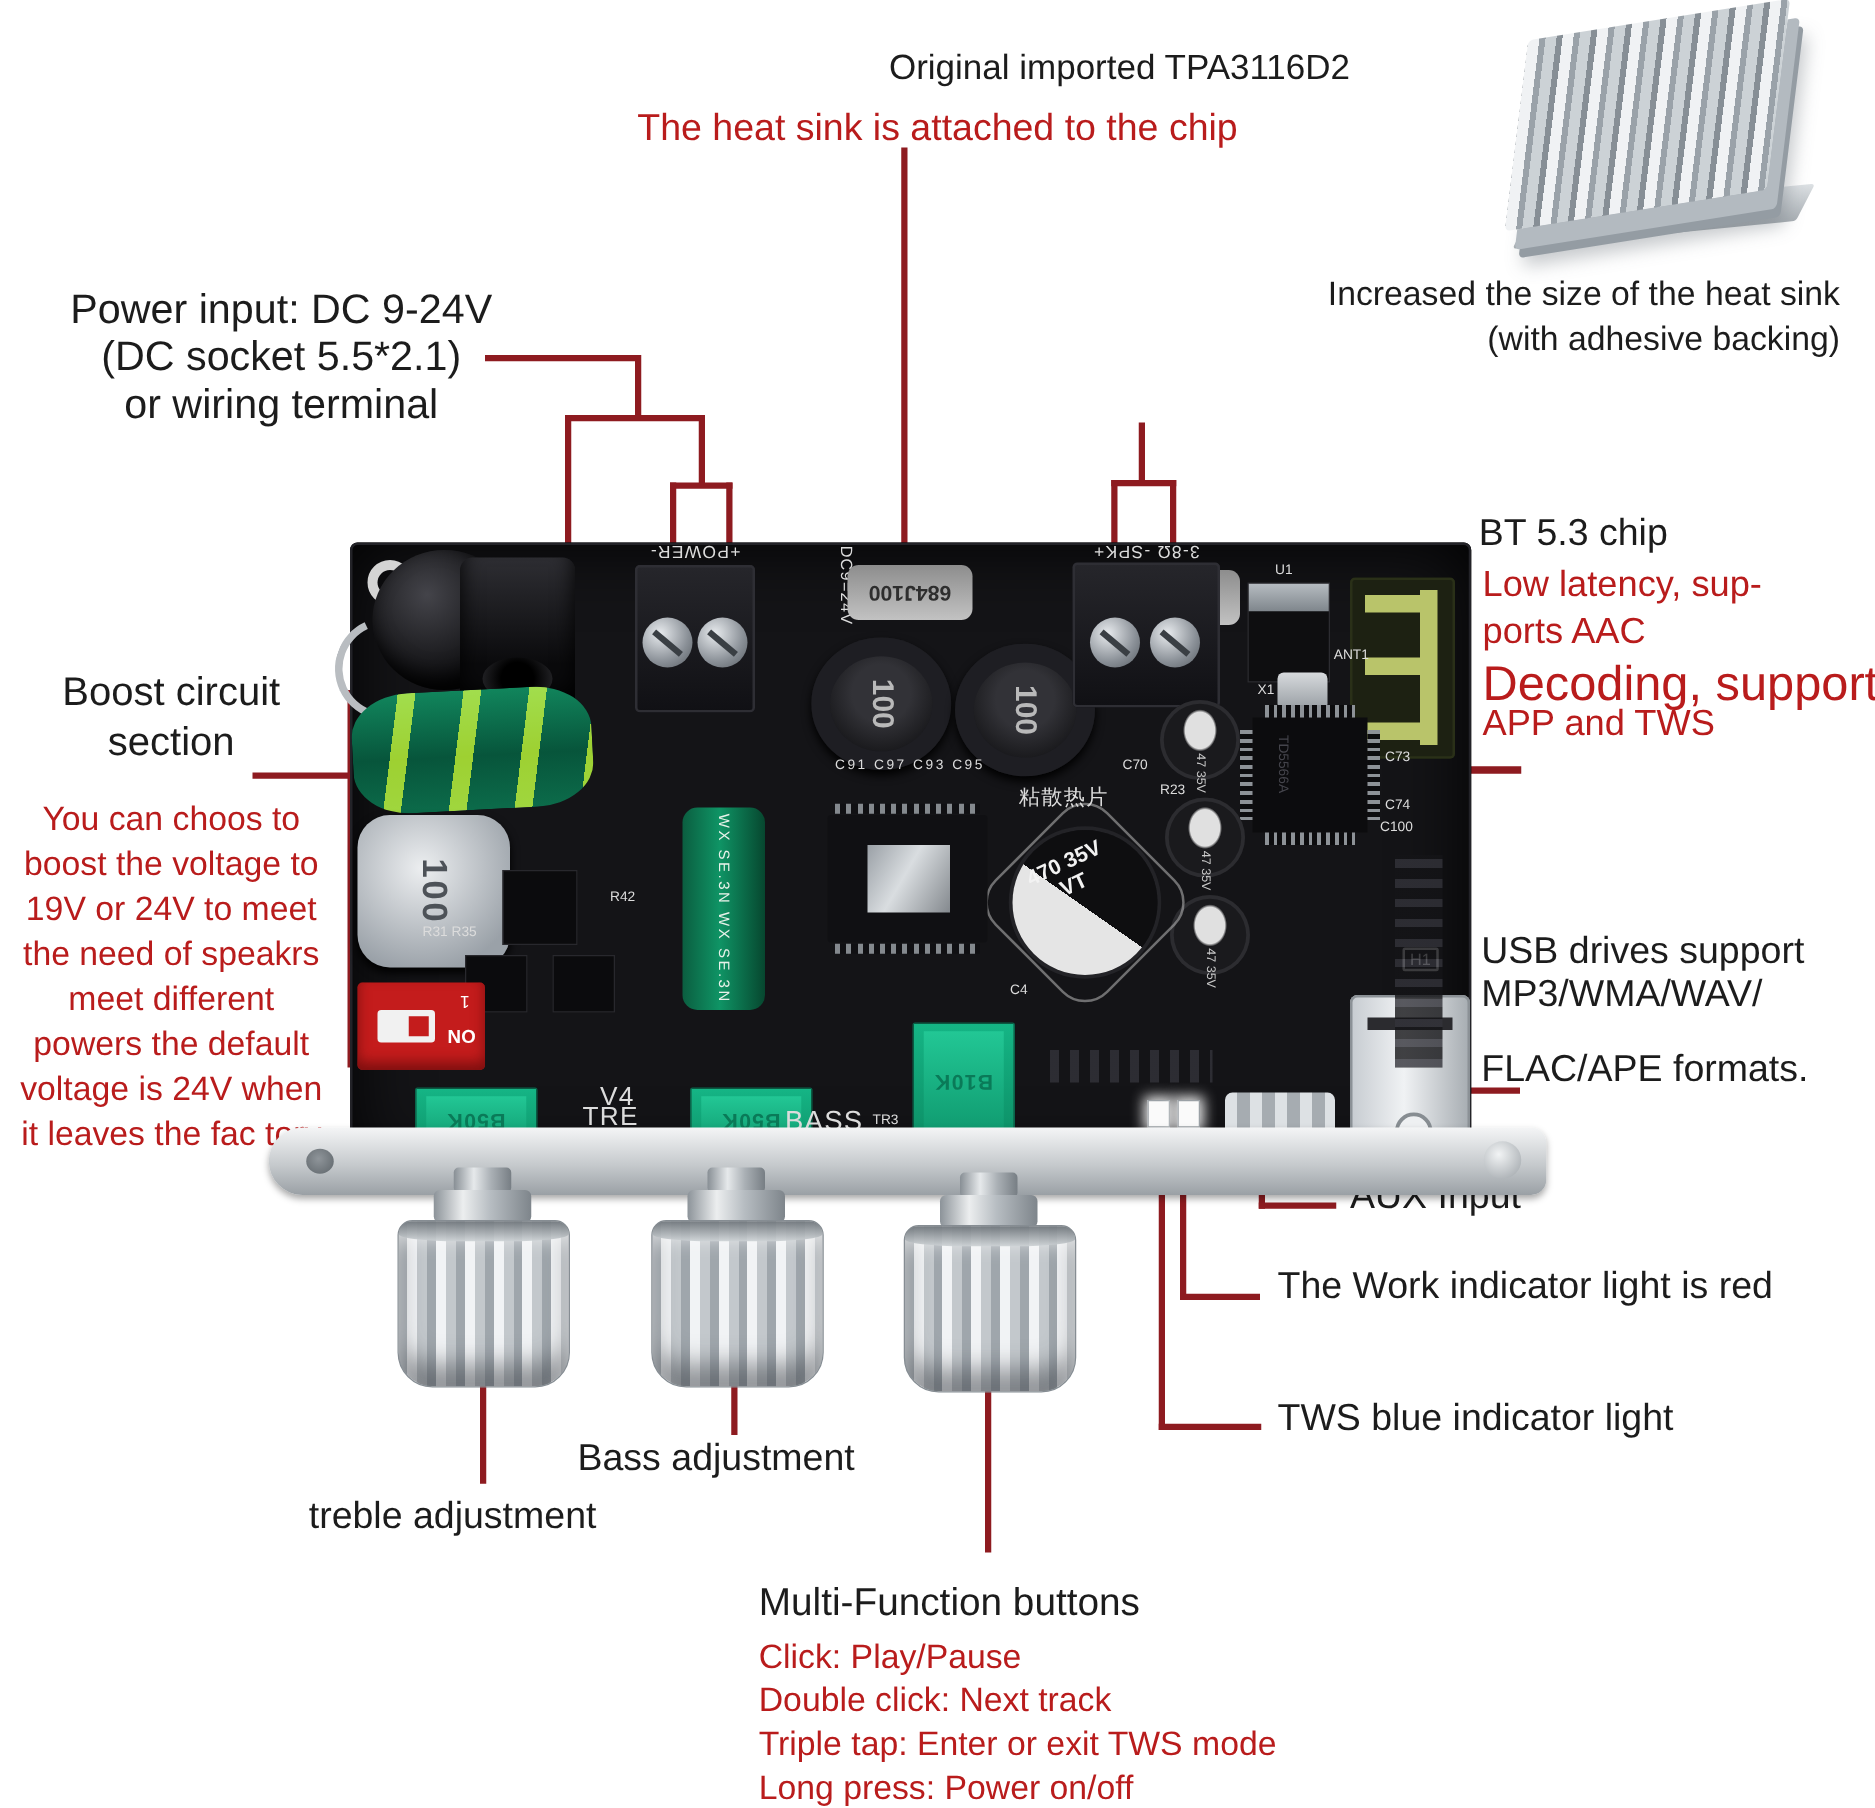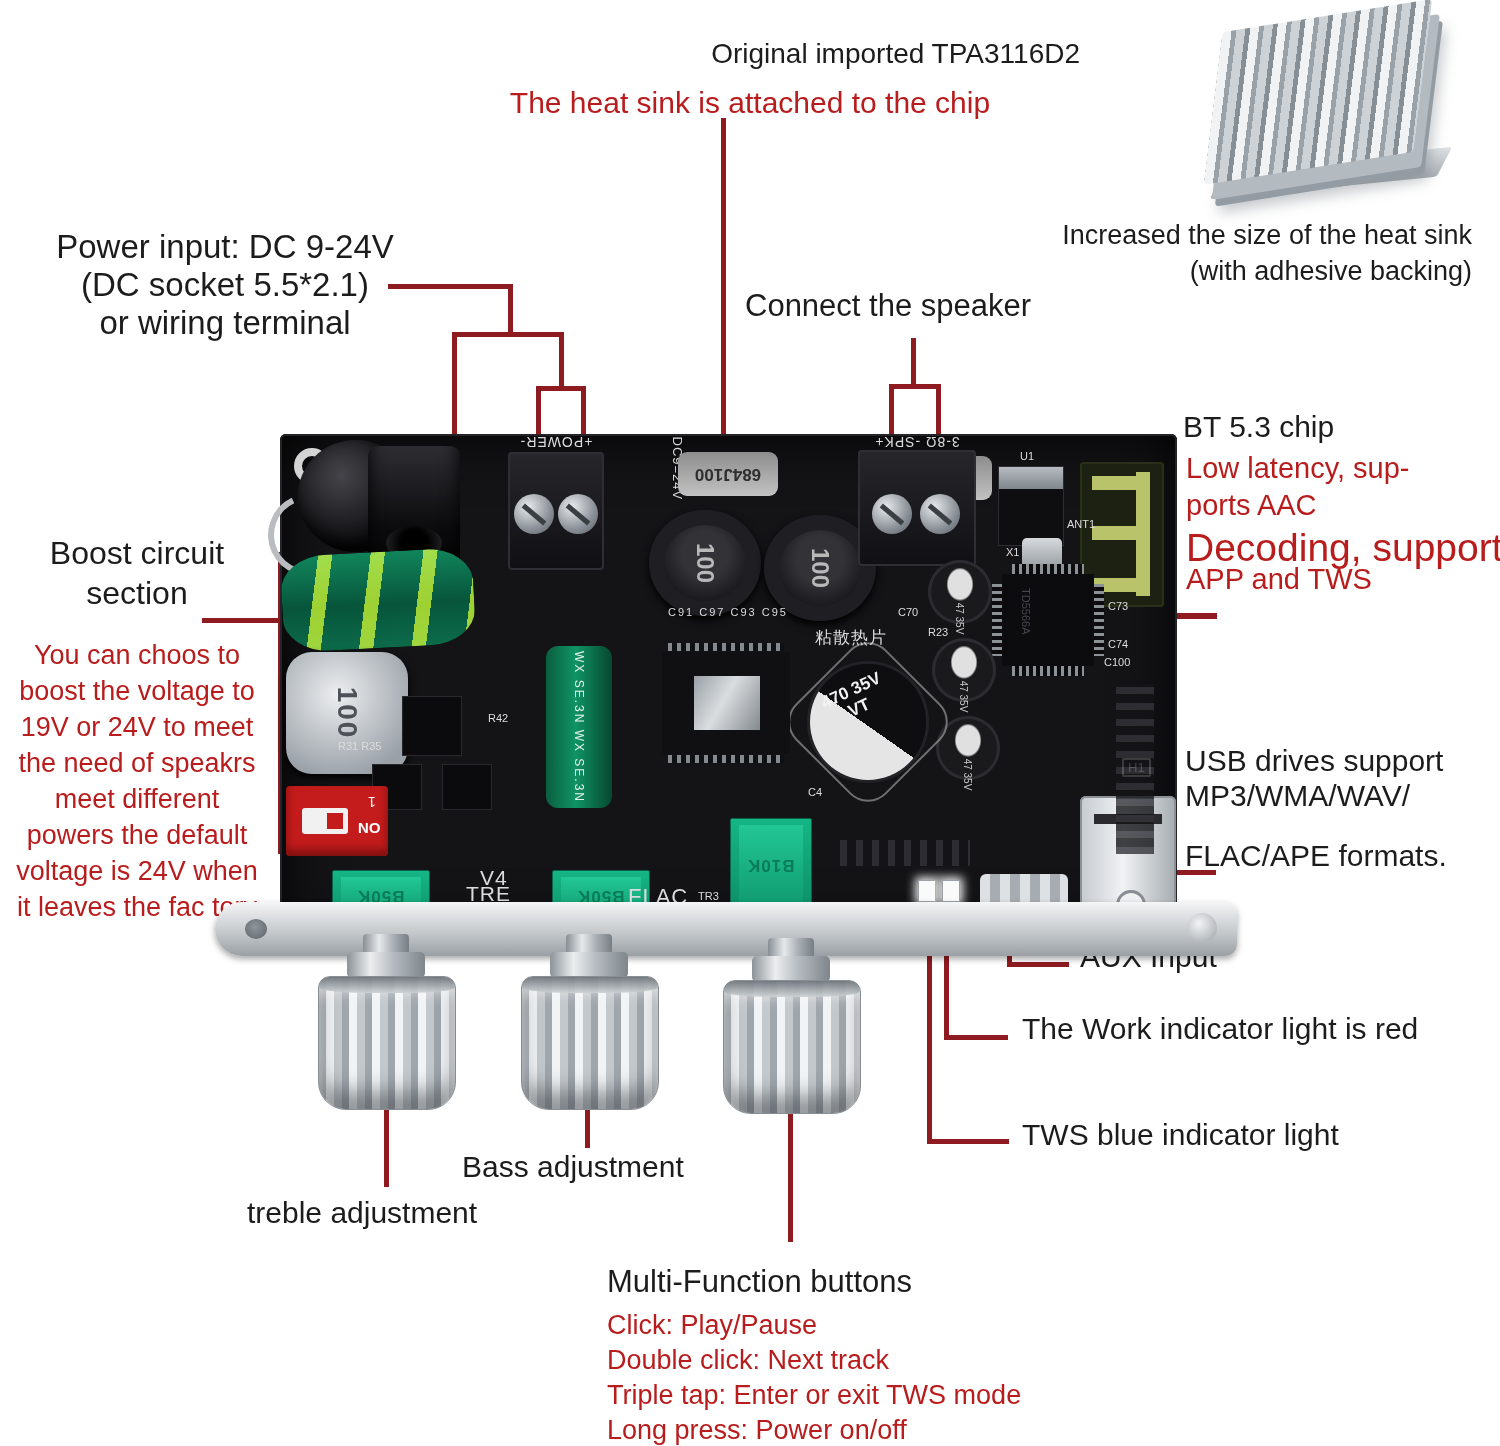--- a/index.html
+++ b/index.html
@@ -141,21 +141,20 @@
 
   <div class="txt center" style="left:420px;top:38px;width:660px;font-size:28px;text-align:right;">Original imported  TPA3116D2</div>
   <div class="txt center red" style="left:420px;top:86px;width:660px;font-size:30px;">The heat sink is attached to the  chip</div>
 
   <div>
     <div class="txt center" style="left:10px;top:228px;width:430px;font-size:33px;">Power input: DC 9-24V</div>
     <div class="txt center" style="left:10px;top:266px;width:430px;font-size:33px;">(DC socket 5.5*2.1)</div>
     <div class="txt center" style="left:10px;top:304px;width:430px;font-size:33px;">or wiring terminal</div>
   </div>
 
-  <div class="txt" style="left:745px;top:288px;font-size:31px;">Connect the speaker</div>
 
   <div>
     <div class="txt right" style="left:1020px;top:220px;width:452px;font-size:27px;">Increased the size of the heat sink</div>
     <div class="txt right" style="left:1020px;top:256px;width:452px;font-size:27px;">(with adhesive  backing)</div>
   </div>
 
   <div class="txt" style="left:1183px;top:410px;font-size:30px;">BT 5.3 chip</div>
   <div>
     <div class="txt red" style="left:1186px;top:452px;font-size:29px;">Low latency, sup-</div>
     <div class="txt red" style="left:1186px;top:489px;font-size:29px;">ports AAC</div>
@@ -367,21 +366,21 @@
       <div class="base"></div>
     </div>
     <div class="trim" style="left:450px;top:384px;width:80px;height:104px;">
       <div class="face">
           <span>B10K</span>
         </div>
       <div class="base"></div>
     </div>
     <div class="silk" style="left:150px;top:448px;font-size:21px;padding-left:36px;">TRE</div>
     <div class="silk" style="left:200px;top:432px;font-size:21px;">V4</div>
-    <div class="silk" style="left:348px;top:450px;font-size:22px;">FLAC</div>
+    <div class="silk" style="left:348px;top:450px;font-size:22px;">BASS</div>
     <div class="silk tiny" style="left:418px;top:456px;">TR3</div>
     <div class="silk tiny" style="left:530px;top:468px;">C106 C107 R3 C71</div>
 
     <div class="led" style="left:638px;top:446px;"></div>
     <div class="led" style="left:662px;top:446px;"></div>
     <div class="aux"></div>
     <div class="usb">
       <div class="slot"></div>
       <div class="hole2"></div>
     </div>

